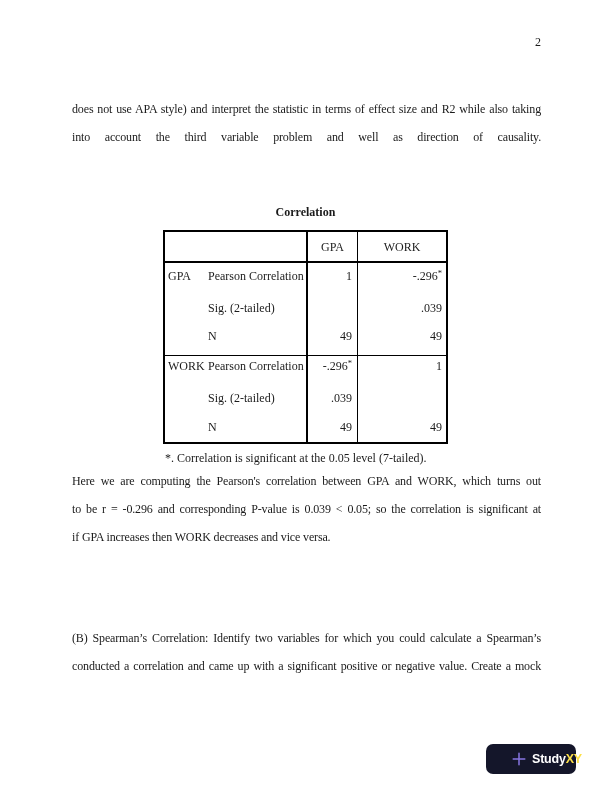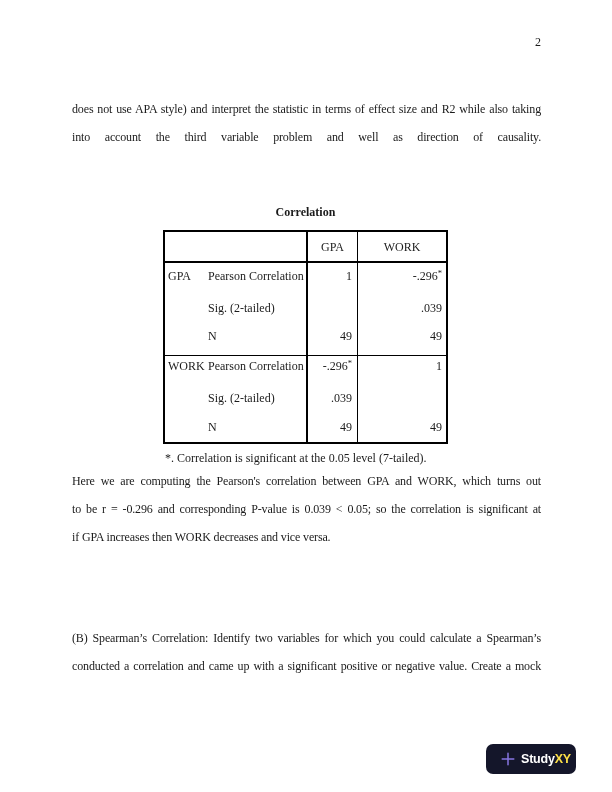--- a/index.html
+++ b/index.html
@@ -32,21 +32,21 @@
   .c-var{position:absolute;left:3px;width:40px;}
   .c-stat{position:absolute;left:43px;}
   .c-v1{position:absolute;left:141px;width:46px;text-align:right;}
   .c-v2{position:absolute;left:193px;width:84px;text-align:right;}
   sup{font-size:8.5px;line-height:0;position:relative;top:0.5px;}
   .footnote{position:absolute;left:165px;top:451px;line-height:15px;}
 
   .brand{
     position:absolute;left:486px;top:744px;width:90px;height:30px;
     background:#14162a;border-radius:7px;display:flex;align-items:center;
-    padding-left:14px;box-sizing:border-box;
+    padding-left:25px;box-sizing:border-box;
     font-family:"Liberation Sans","DejaVu Sans",sans-serif;font-weight:bold;font-size:12.5px;
     letter-spacing:-0.2px;
   }
   .brand .plus{display:flex;align-items:center;margin-right:5px;}
   .brand-study{color:#ffffff;}
   .brand-xy{color:#fde047;}
 </style>
 </head>
 <body>
 

